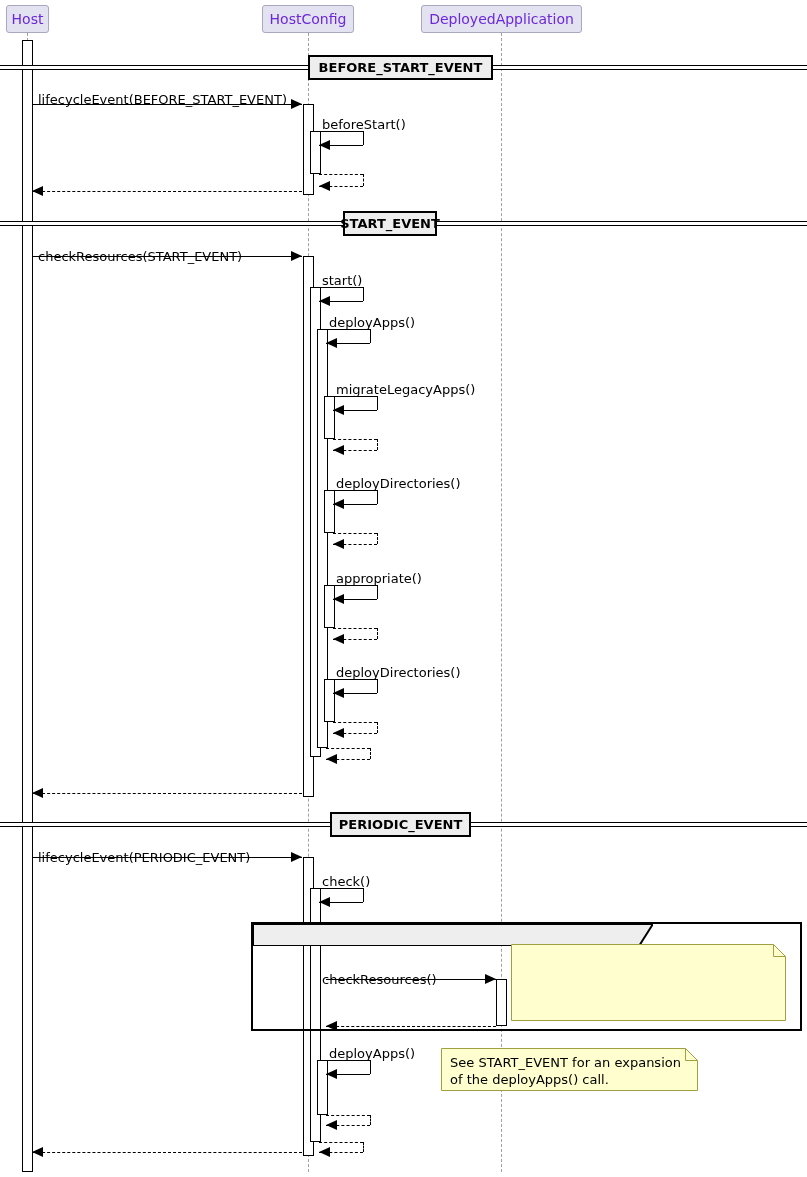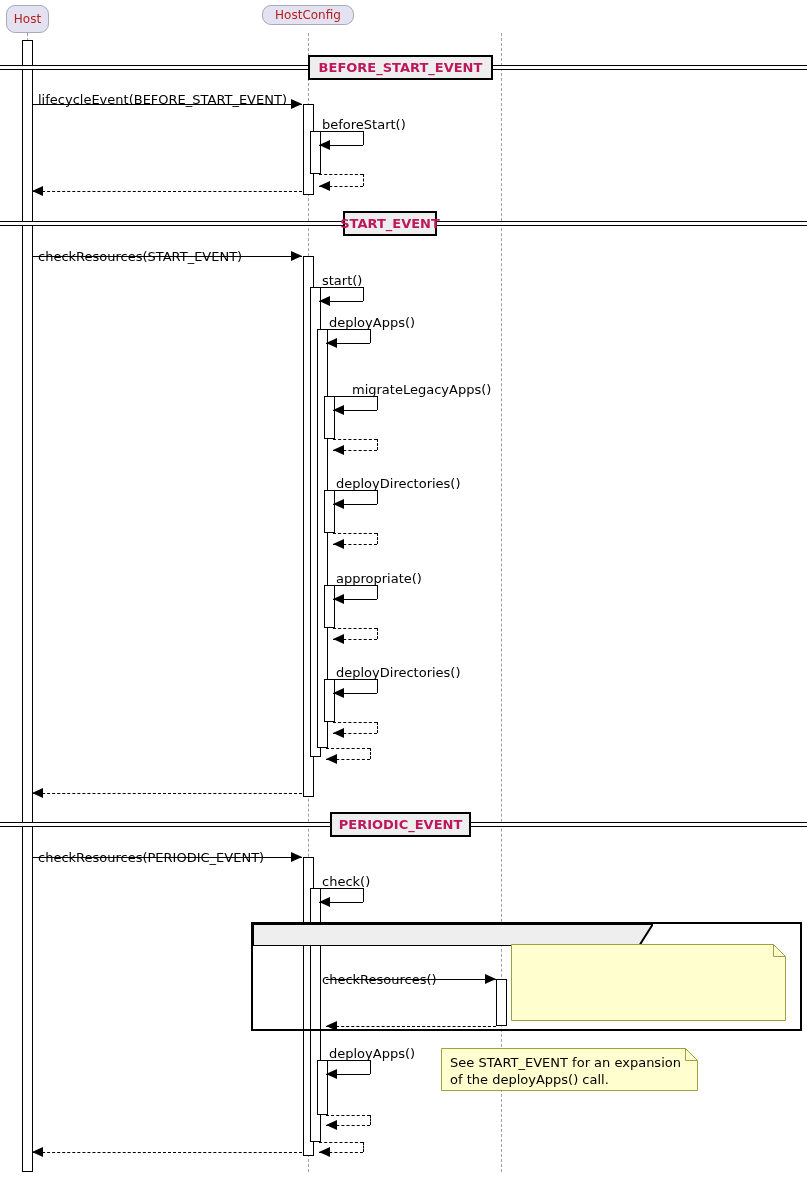--- a/index.html
+++ b/index.html
@@ -17,23 +17,23 @@
     background: #FFFFFF;
     overflow: hidden;
   }
 
   
   .participant {
     position: absolute;
     box-sizing: border-box;
     background: #E2E2F0;
     border: 1px solid #A8A8C0;
-    border-radius: 9px;
-    color: #b91c1c;
-    font-size: 12px;
+    border-radius: 3px;
+    color: #6d28d9;
+    font-size: 14px;
     line-height: 1;
     display: flex;
     align-items: center;
     justify-content: center;
     white-space: nowrap;
     z-index: 6;
   }
 
   
   .lifeline {
@@ -106,21 +106,21 @@
     border-bottom: 1px solid #000000;
     box-sizing: border-box;
     background: #FFFFFF;
     z-index: 7;
   }
   .divider-box {
     position: absolute;
     box-sizing: border-box;
     background: #EEEEEE;
     border: 2px solid #000000;
-    color: #be185d;
+    color: #000000;
     font-size: 13px;
     font-weight: bold;
     display: flex;
     align-items: center;
     justify-content: center;
     white-space: nowrap;
     z-index: 8;
   }
 
   
@@ -224,21 +224,21 @@
     <div class="msg-label" style="left: 322px; top: 274px;">start()</div>
     <div class="msg-line" style="left: 326px; top: 329px; width: 44px;"></div>
     <div class="msg-vert" style="left: 370px; top: 329px; height: 14px;"></div>
     <div class="msg-line" style="left: 326px; top: 343px; width: 44px;"></div>
     <div class="arrow-left" style="left: 326px; top: 338px;"></div>
     <div class="msg-label" style="left: 329px; top: 316px;">deployApps()</div>
     <div class="msg-line" style="left: 333px; top: 396px; width: 44px;"></div>
     <div class="msg-vert" style="left: 377px; top: 396px; height: 14px;"></div>
     <div class="msg-line" style="left: 333px; top: 410px; width: 44px;"></div>
     <div class="arrow-left" style="left: 333px; top: 405px;"></div>
-    <div class="msg-label" style="left: 352px; top: 383px;">migrateLegacyApps()</div>
+    <div class="msg-label" style="left: 336px; top: 383px;">migrateLegacyApps()</div>
     <div class="msg-line dashed" style="left: 333px; top: 439px; width: 44px;"></div>
     <div class="msg-vert dashed" style="left: 377px; top: 439px; height: 11px;"></div>
     <div class="msg-line dashed" style="left: 333px; top: 450px; width: 44px;"></div>
     <div class="arrow-left" style="left: 333px; top: 445px;"></div>
     <div class="msg-line" style="left: 333px; top: 490px; width: 44px;"></div>
     <div class="msg-vert" style="left: 377px; top: 490px; height: 14px;"></div>
     <div class="msg-line" style="left: 333px; top: 504px; width: 44px;"></div>
     <div class="arrow-left" style="left: 333px; top: 499px;"></div>
     <div class="msg-label" style="left: 336px; top: 477px;">deployDirectories()</div>
     <div class="msg-line dashed" style="left: 333px; top: 533px; width: 44px;"></div>
@@ -264,21 +264,21 @@
     <div class="msg-line dashed" style="left: 333px; top: 733px; width: 44px;"></div>
     <div class="arrow-left" style="left: 333px; top: 728px;"></div>
     <div class="msg-line dashed" style="left: 326px; top: 748px; width: 44px;"></div>
     <div class="msg-vert dashed" style="left: 370px; top: 748px; height: 11px;"></div>
     <div class="msg-line dashed" style="left: 326px; top: 759px; width: 44px;"></div>
     <div class="arrow-left" style="left: 326px; top: 754px;"></div>
     <div class="msg-line dashed" style="left: 32px; top: 793px; width: 270px;"></div>
     <div class="arrow-left" style="left: 32px; top: 788px;"></div>
     <div class="msg-line" style="left: 32px; top: 857px; width: 270px;"></div>
     <div class="arrow-right" style="left: 291px; top: 852px;"></div>
-    <div class="msg-label" style="left: 38px; top: 851px;">checkResources(PERIODIC_EVENT)</div>
+    <div class="msg-label" style="left: 38px; top: 851px;">lifecycleEvent(PERIODIC_EVENT)</div>
     <div class="msg-line" style="left: 319px; top: 888px; width: 44px;"></div>
     <div class="msg-vert" style="left: 363px; top: 888px; height: 14px;"></div>
     <div class="msg-line" style="left: 319px; top: 902px; width: 44px;"></div>
     <div class="arrow-left" style="left: 319px; top: 897px;"></div>
     <div class="msg-label" style="left: 322px; top: 875px;">check()</div>
     <div class="msg-line" style="left: 326px; top: 979px; width: 170px;"></div>
     <div class="arrow-right" style="left: 485px; top: 974px;"></div>
     <div class="msg-label" style="left: 322px; top: 973px;">checkResources()</div>
     <div class="msg-line dashed" style="left: 326px; top: 1026px; width: 170px;"></div>
     <div class="arrow-left" style="left: 326px; top: 1021px;"></div>
@@ -311,14 +311,15 @@
     </div>
     <div class="note" style="left: 441px; top: 1048px; width: 257px; height: 43px;">
       <svg width="257" height="43" class="note-body">
         <path d="M0.5,0.5 L244.5,0.5 L256.5,12.5 L256.5,42.5 L0.5,42.5 Z" fill="#FEFECE" stroke="#A0A040" stroke-width="1"></path>
         <path d="M244.5,0.5 L244.5,12.5 L256.5,12.5" fill="none" stroke="#A0A040" stroke-width="1"></path>
       </svg>
     </div>
     <div class="note-text" style="left: 450px; top: 1054px;">See START_EVENT for an expansion
 of the deployApps() call.</div>
     <div class="participant" style="left: 6px; top: 5px; width: 43px; height: 28px;">Host</div>
-    <div class="participant" style="left: 262px; top: 5px; width: 92px; height: 20px;">HostConfig</div>
+    <div class="participant" style="left: 262px; top: 5px; width: 92px; height: 28px;">HostConfig</div>
+    <div class="participant" style="left: 421px; top: 5px; width: 161px; height: 28px;">DeployedApplication</div>
   </div>
 
 </body></html>

